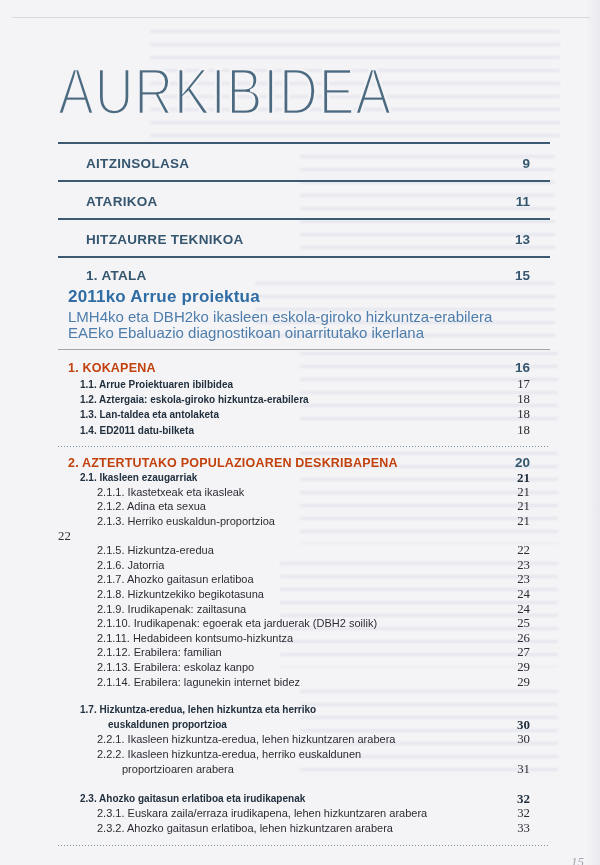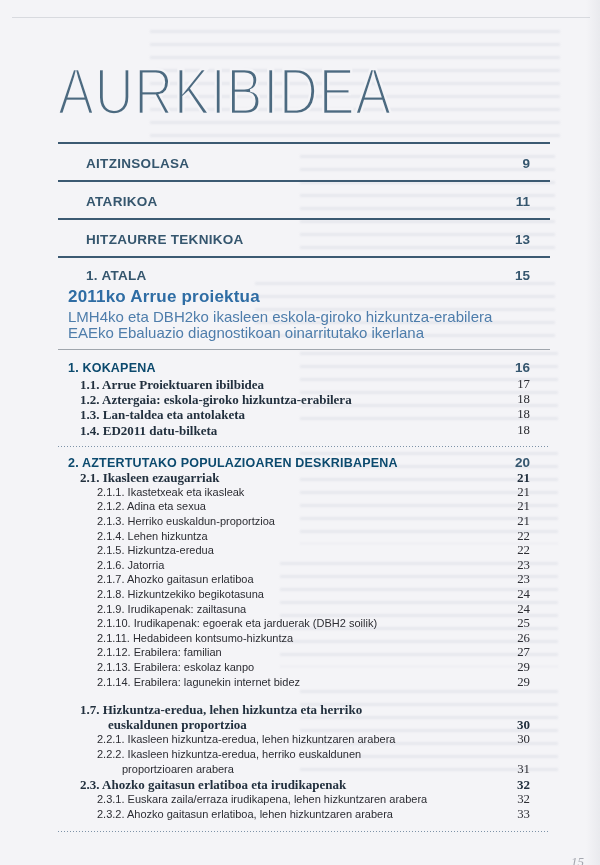--- a/index.html
+++ b/index.html
@@ -34,40 +34,40 @@
 
   
   .part { padding:10px 0 9px; }
   .flex-row { display:flex; justify-content:space-between; align-items:flex-start; }
   .project-title { margin:4px 0 0 10px; font-size:17px; font-weight:bold;
     color:#2f6da4; line-height:19px; letter-spacing:0.2px; }
   .subtitle { margin-left:10px; font-size:15px; color:#4e7dab; line-height:15.5px; }
   .subtitle.first { margin-top:3px; }
   .ch-row { display:flex; justify-content:space-between; align-items:flex-end; }
   .ch-head-label { font-weight:bold; font-size:12.5px; letter-spacing:0.2px;
-    color:#0c4a6e; padding-left:10px; }
+    color:#c2410c; padding-left:10px; }
   .chapter1 { padding:10px 0 8px; }
   .chapter2 { padding:8px 0 9px; }
   .ch1-items { margin-top:2px; }
   .ch1-items .ch-row { line-height:15.2px; }
-  .e-bold  { font-family:Liberation Serif, serif; font-weight:bold;
-    font-size:13px; color:#22303e; }
+  .e-bold  { font-family:Liberation Sans, sans-serif; font-weight:bold;
+    font-size:10px; color:#22303e; }
   .e-reg   { font-family:Liberation Sans, sans-serif; font-size:11px; color:#2c2d33; }
   .pg-serif     { font-family:"Liberation Serif",serif; font-size:12.8px;
     color:#2c2d33; padding-right:20px; }
   .pg-serif-b   { font-family:"Liberation Serif",serif; font-weight:bold;
     font-size:13px; color:#22303e; padding-right:20px; }
   .ind2 { padding-left:22px; }
   .ind3 { padding-left:39px; }
   .cont2 { padding-left:28px; }  
   .cont3 { padding-left:25px; }  
   .s21-items .ch-row { line-height:14.6px; }
   .s21-head, .s22-head, .s23-head { line-height:15px; }
   .s22-block { margin-top:13px; } .s22-block .ch-row { line-height:15px; }
-  .s23-block { } .s23-block .ch-row { line-height:15px; }
+  .s23-block { margin-top:14px; } .s23-block .ch-row { line-height:15px; }
   .two-line div { line-height:15px; }
 
   
   .smudge { position:absolute; z-index:1; filter:blur(1.3px);
     background:repeating-linear-gradient(180deg, rgba(95,112,145,0.085) 0 3px,
       rgba(95,112,145,0) 3px 13px); }
   .scanline { position:absolute; top:17px; left:12px; right:10px; height:1px;
     background:rgba(120,128,142,0.22); filter:blur(0.4px); z-index:1; }
   .edge-shade { position:absolute; top:0; right:0; width:14px; height:100%;
     background:linear-gradient(90deg, rgba(60,70,90,0) 0%, rgba(60,70,90,0.06) 100%);
@@ -168,21 +168,20 @@
         </div>
         <div class="ch-row">
           <span class="e-reg ind3">2.1.2. Adina eta sexua</span>
           <span class="pg-serif">21</span>
         </div>
         <div class="ch-row">
           <span class="e-reg ind3">2.1.3. Herriko euskaldun-proportzioa</span>
           <span class="pg-serif">21</span>
         </div>
         <div class="ch-row">
-          <span class="e-reg ind3">2.1.4. Lehen hizkuntza</span>
           <span class="pg-serif">22</span>
         </div>
         <div class="ch-row">
           <span class="e-reg ind3">2.1.5. Hizkuntza-eredua</span>
           <span class="pg-serif">22</span>
         </div>
         <div class="ch-row">
           <span class="e-reg ind3">2.1.6. Jatorria</span>
           <span class="pg-serif">23</span>
         </div>

